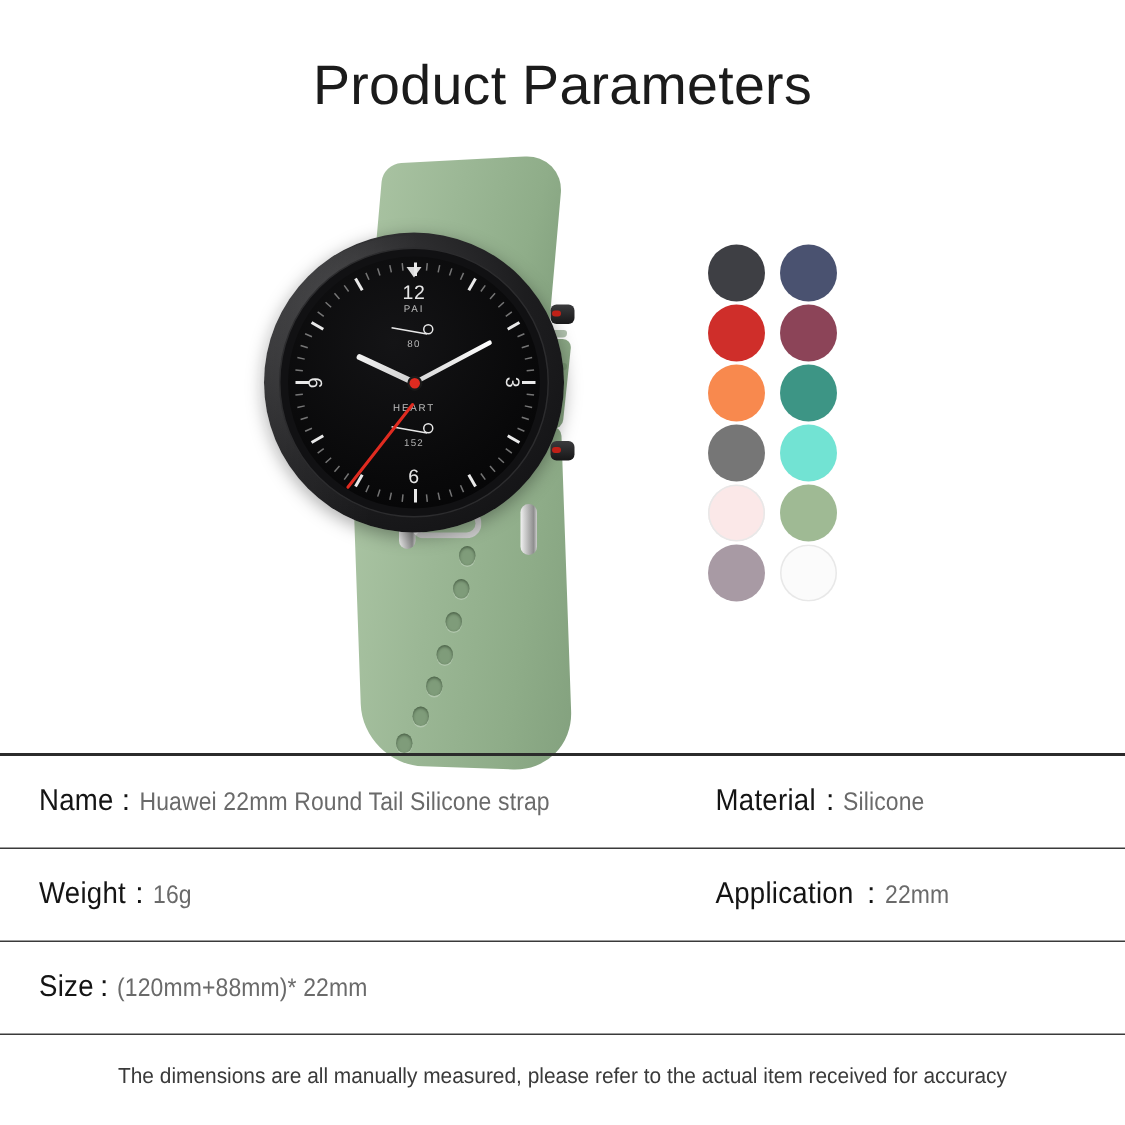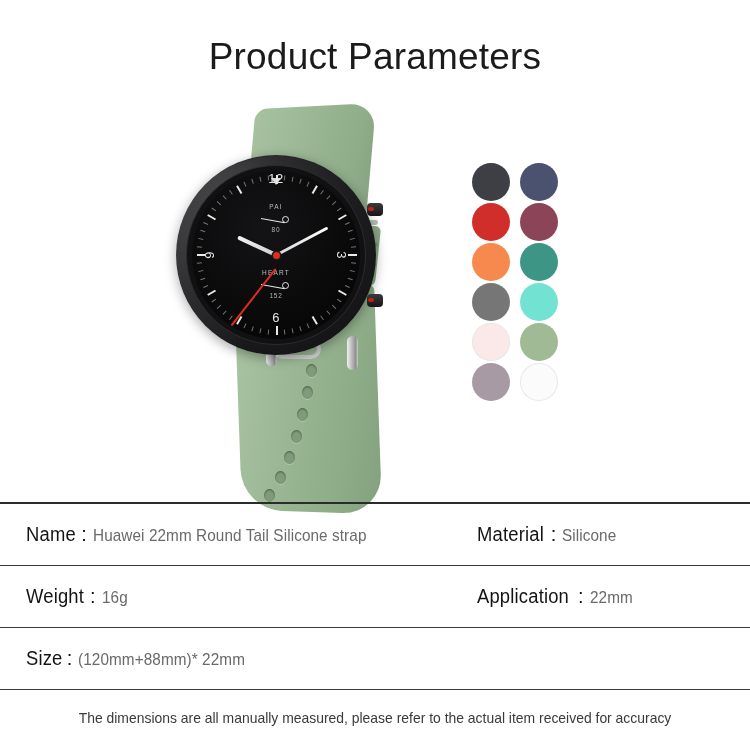--- a/index.html
+++ b/index.html
@@ -77,21 +77,21 @@
     opacity: .75;
   }
   .tick.major { width: 2px; height: 9px; background: #e9e9e9; opacity: 1; }
   .hour-num {
     position: absolute;
     color: #e6e6e6;
     font-size: 13px;
     font-family: "Liberation Sans", sans-serif;
     letter-spacing: .5px;
   }
-  .hour-12 { left: 50%; top: 0; transform: translateX(-50%); }
+  .hour-12 { left: 50%; top: 16px; transform: translateX(-50%); }
   .hour-3  { right: 14px; top: 50%; transform: translateY(-50%) rotate(90deg); }
   .hour-6  { left: 50%; bottom: 14px; transform: translateX(-50%); }
   .hour-9  { left: 14px; top: 50%; transform: translateY(-50%) rotate(-90deg); }
   .marker-tri {
     position: absolute; left: 50%; top: 7px;
     transform: translateX(-50%);
     width: 0; height: 0;
     border-left: 5px solid transparent;
     border-right: 5px solid transparent;
     border-top: 7px solid #dcdcdc;

